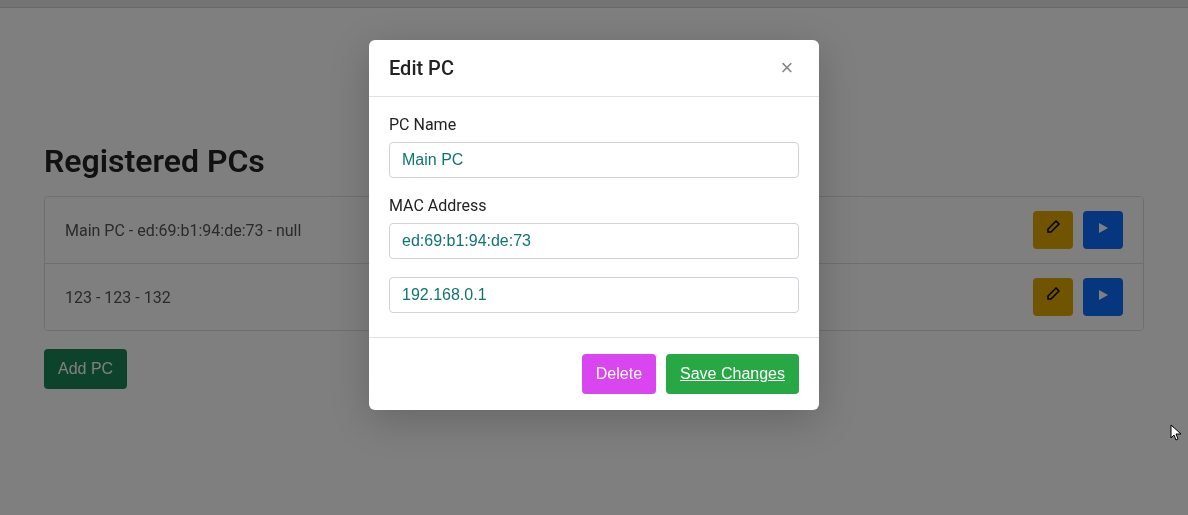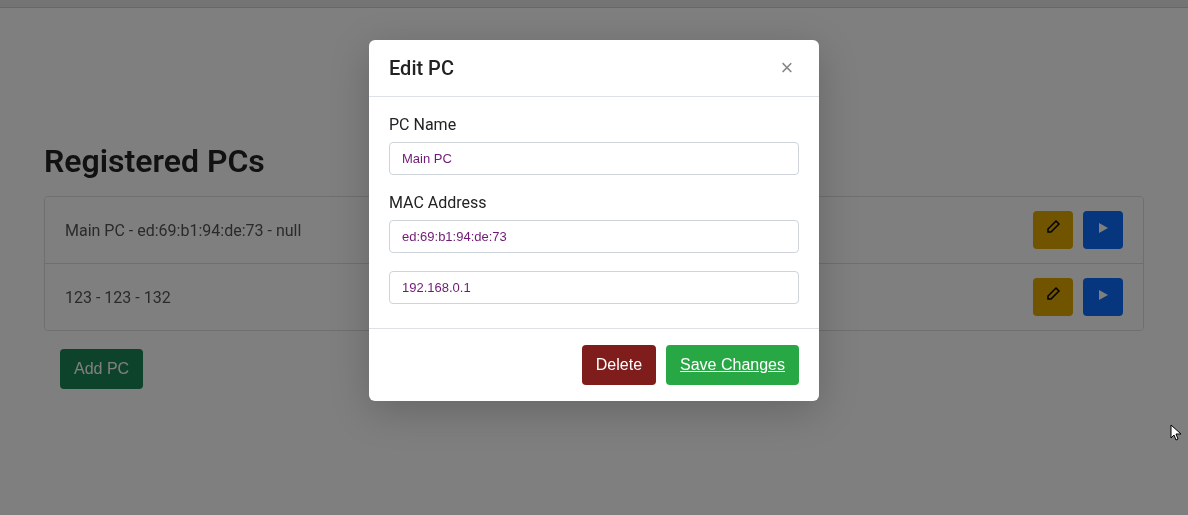--- a/index.html
+++ b/index.html
@@ -51,24 +51,24 @@
       border-radius: 4px;
       cursor: pointer;
       font-size: 16px;
       line-height: 1.5;
       padding: 8px 14px;
       color: #fff;
     }
     .btn-icon { width: 40px; height: 38px; padding: 0; }
     .btn-warning { background: #e0a800; }
     .btn-primary { background: #0d6efd; }
-    .btn-danger  { background: #7f1d1d; }
+    .btn-danger  { background: #d946ef; }
     .btn-success { background: #28a745; text-decoration: underline; }
     .btn-secondary { background: #6c757d; }
-    .btn-addpc { background: #198754; margin-top: 18px; margin-left: 16px; }
+    .btn-addpc { background: #198754; margin-top: 18px; }
     
     .overlay {
       position: absolute;
       inset: 0;
       background: rgba(0,0,0,0.5);
       display: flex;
       align-items: flex-start;
       justify-content: center;
       padding-top: 40px;
     }
@@ -91,22 +91,22 @@
       background: none; border: none; font-size: 22px; color: #888; cursor: pointer;
       width: 24px; height: 24px; display: flex; align-items: center; justify-content: center;
     }
     .modal-body { padding: 18px 20px 24px; }
     .form-group { margin-bottom: 18px; }
     .form-group:last-child { margin-bottom: 0; }
     .form-label { display: block; font-size: 16px; color: #222; margin-bottom: 8px; }
     .form-control {
       width: 100%;
       padding: 8px 12px;
-      font-size: 13px;
-      color: #701a75;
+      font-size: 16px;
+      color: #0f766e;
       background: #fff;
       border: 1px solid #ced4da;
       border-radius: 4px;
     }
     .modal-footer {
       display: flex;
       gap: 10px;
       justify-content: flex-end;
       padding: 16px 20px;
       border-top: 1px solid #dee2e6;

